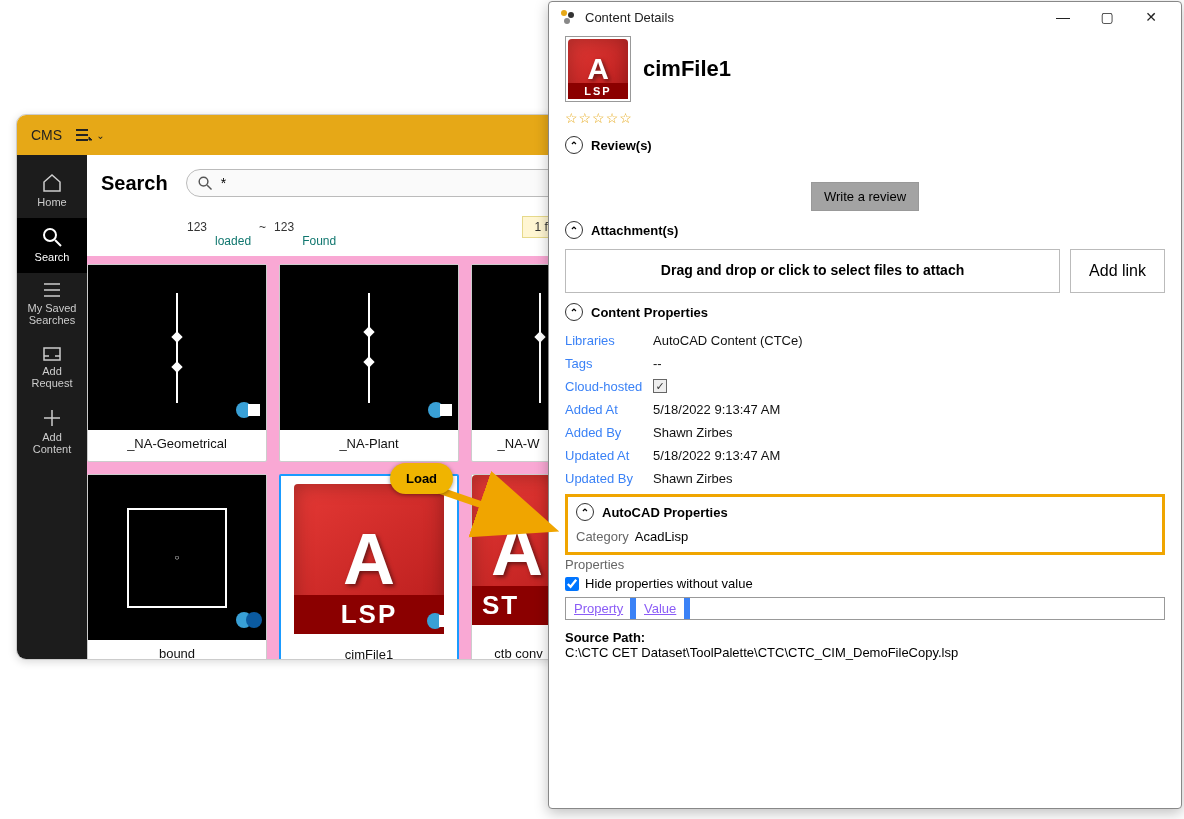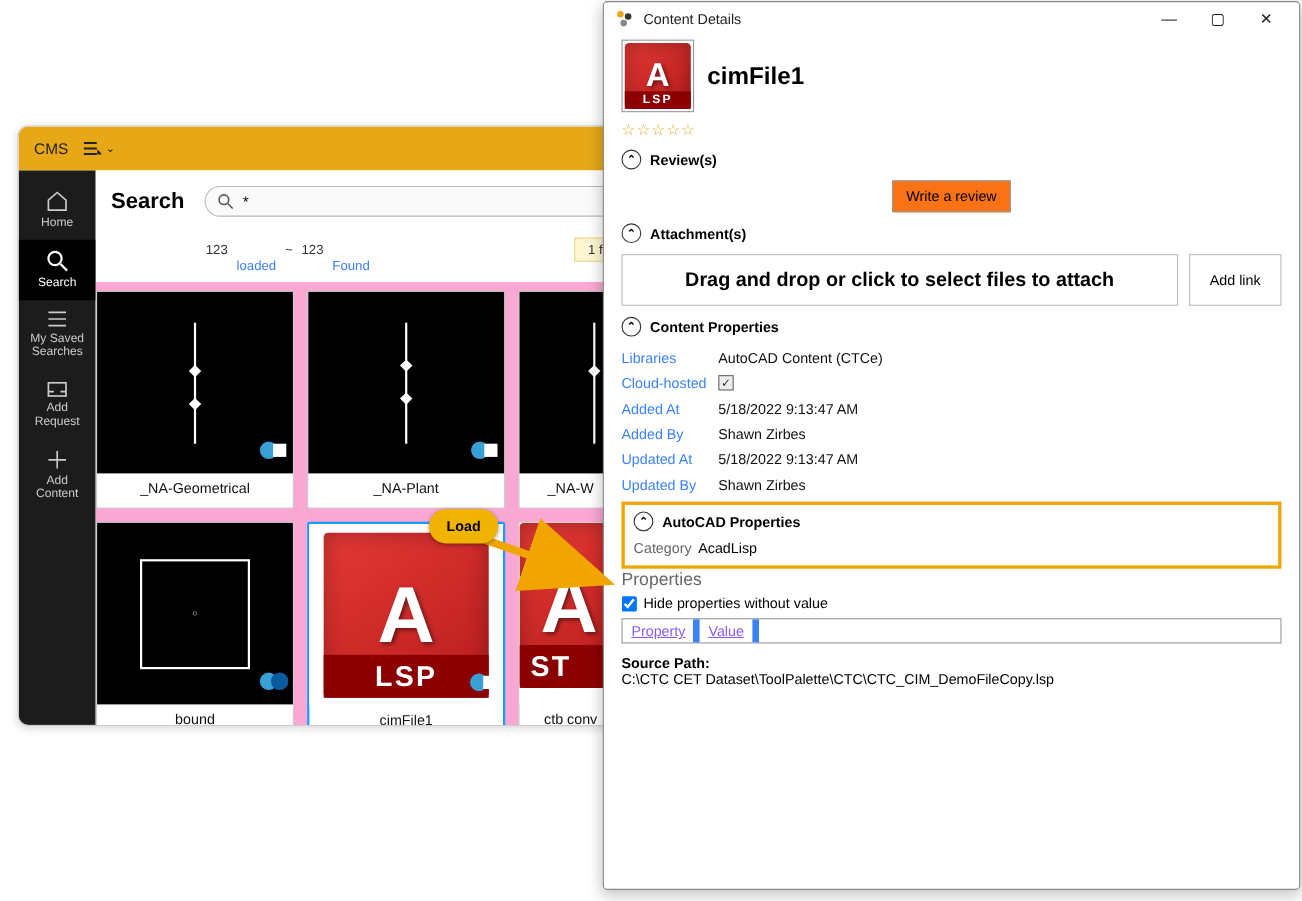--- a/index.html
+++ b/index.html
@@ -20,21 +20,21 @@
   .nav-item .nav-icon { display: block; margin: 0 auto 3px; }
   .nav-item .label { display: block; line-height: 1.1; }
 
   .search-panel { flex: 1; background: #fff; position: relative;}
   .search-header { display: flex; align-items: center; padding: 14px 14px 6px; gap: 18px;}
   .search-title { font-size: 20px; font-weight: 600;}
   .search-box { flex: 1; display: flex; align-items: center; border: 1px solid #bbb; border-radius: 18px; padding: 4px 10px; gap: 8px; background: #fafafa;}
   .search-box input { flex: 1; border: none; outline: none; background: transparent; font-size: 14px;}
   .search-box .clear { font-size: 16px; color: #555; cursor: pointer; padding: 0 4px;}
   .status-row { display: flex; align-items: center; padding: 2px 14px 8px 100px; font-size: 12px; color: #333; gap: 8px;}
-  .status-row .muted { color: #3b82f6; margin-top: 29px;}
+  .status-row .muted { color: #0f766e; margin-top: 29px;}
   .filter-pill { margin-left: auto; background: #fff6d2; border: 1px solid #e6d98a; padding: 3px 12px; font-size: 12px; color: #333;}
 
   .grid-area { padding: 8px 8px 14px 0; overflow: auto; height: calc(100% - 100px); background: #f9a8d4;}
   .grid { display: flex; flex-wrap: wrap; gap: 12px;}
   .tile { width: 180px; border: 1px solid #ccc; border-radius: 2px; background: #fff; cursor: pointer;}
   .tile.selected { border: 2px solid #1a9bff; }
   .tile.cut { width: 95px; }
   .thumb { height: 165px; background: #000; display: flex; align-items: center; justify-content: center; position: relative; overflow: hidden;}
   .thumb.cut { width: 95px;}
   .tile .cap { text-align: center; font-size: 13px; padding: 6px 4px 10px; color: #111;}
@@ -56,37 +56,37 @@
   .dp-titlebar .win-controls { margin-left: auto; display:flex; gap: 0;}
   .dp-titlebar .win-controls div { width: 44px; height: 28px; display:flex; align-items:center; justify-content:center; font-size: 14px; cursor:pointer;}
 
   .dp-body { padding: 0 16px 16px; overflow: auto; flex:1;}
   .dp-header { display:flex; align-items:center; gap: 12px; padding: 4px 0 8px;}
   .dp-header .thumb-wrap { border: 1px solid #999; padding: 2px;}
   .dp-title { font-size: 22px; font-weight: 600; }
   .stars { color: #e6a817; font-size: 14px; letter-spacing: 1px;}
   .section-hdr { display:flex; align-items:center; gap: 8px; font-weight:600; font-size: 13px; margin-top: 10px; cursor:pointer;}
   .section-hdr .chev { width:18px; height:18px; border:1.5px solid #333; border-radius:50%; display:inline-flex; align-items:center; justify-content:center; font-size: 10px;}
-  .review-btn { display:block; margin: 10px auto 6px; padding: 6px 12px; border: 1px solid #999; background: #f97316; font-size: 13px; cursor:pointer;}
+  .review-btn { display:block; margin: 28px auto 6px; padding: 6px 12px; border: 1px solid #999; background: #a3a3a3; font-size: 13px; cursor:pointer;}
   .attach-row { display:flex; gap:10px; margin-top:10px;}
-  .drop-zone { flex:1; border: 1px solid #bbb; text-align:center; padding: 12px 8px; font-size: 18px; font-weight:600; cursor:pointer;}
-  .addlink-btn { border: 1px solid #bbb; padding: 12px 18px; font-size: 13px; background: #fff; cursor:pointer;}
+  .drop-zone { flex:1; border: 1px solid #bbb; text-align:center; padding: 12px 8px; font-size: 14px; font-weight:600; cursor:pointer;}
+  .addlink-btn { border: 1px solid #bbb; padding: 12px 18px; font-size: 16px; background: #fff; cursor:pointer;}
 
   .prop-table { margin-top: 8px; font-size: 13px; width: 100%;}
   .prop-table .row { display:flex; padding: 4px 0;}
   .prop-table .k { width: 88px; color: #3b82f6;}
   .prop-table .v { color: #111;}
   .prop-table .checkbox { width:14px; height:14px; border:1px solid #666; display:inline-flex; align-items:center; justify-content:center; font-size:11px; color:#333; background:#eee;}
 
   .acad-props-box { border: 3px solid #f0a500; margin-top: 4px; padding: 6px 8px 8px; position:relative;}
   .acad-props-box .section-hdr { margin-top: 0;}
   .acad-props-box .catrow { display:flex; gap: 6px; font-size: 13px; margin-top: 8px;}
   .acad-props-box .catrow .k { color:#666;}
 
-  .props-sub { font-size:16px; color:#666; margin-top: 2px;}
+  .props-sub { font-size:13px; color:#666; margin-top: 2px;}
   .hide-cb-row { display:flex; align-items:center; gap: 6px; font-size: 13px; margin-top: 4px;}
   .hide-cb-row input { width:14px; height:14px;}
   .pv-table { border:1px solid #999; margin-top:6px;}
   .pv-table .hdr { display:flex; font-size:13px;}
   .pv-table .hdr div { padding: 3px 8px; border-right:6px solid #3b82f6; color:#8b5cf6;text-decoration:underline;}
   .pv-table .hdr div:first-child { width: 70px;}
   .src-path { font-size: 13px; margin-top: 10px;}
   .src-path .k { font-weight:600;}
 
   
@@ -307,20 +307,24 @@
     <div class="section-hdr">
       <span class="chev">⌃</span>
       <span>Content Properties</span>
     </div>
     <div class="prop-table">
       <div class="row">
           <span class="k">Libraries</span>
           <span class="v">AutoCAD Content (CTCe)</span>
         </div>
       <div class="row">
+          <span class="k">Tags</span>
+          <span class="v">--</span>
+        </div>
+      <div class="row">
           <span class="k">Cloud-hosted</span>
           <span class="checkbox">✓</span>
         </div>
       <div class="row">
           <span class="k">Added At</span>
           <span class="v">5/18/2022 9:13:47 AM</span>
         </div>
       <div class="row">
           <span class="k">Added By</span>
           <span class="v">Shawn Zirbes</span>

